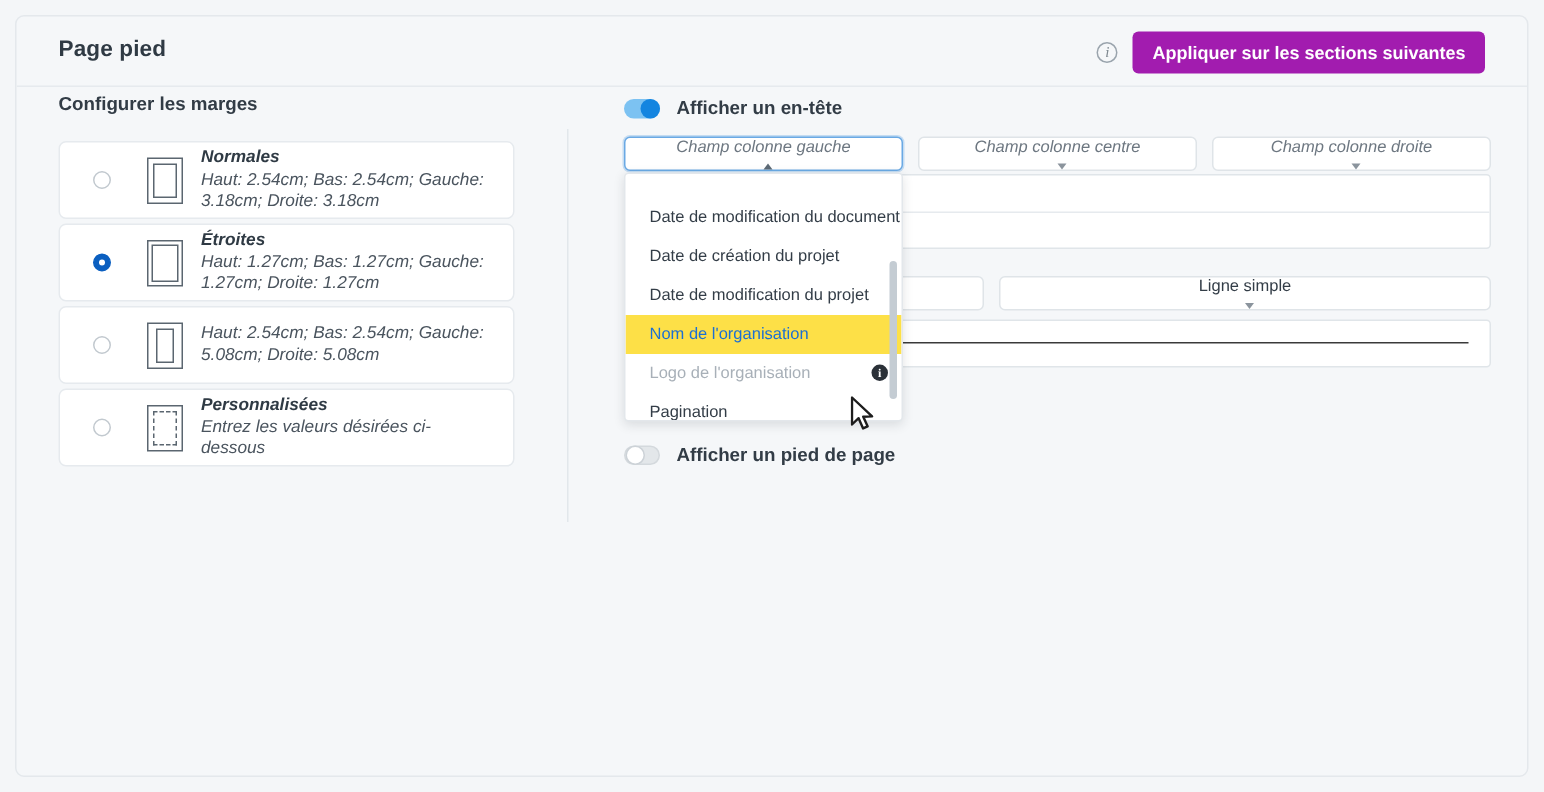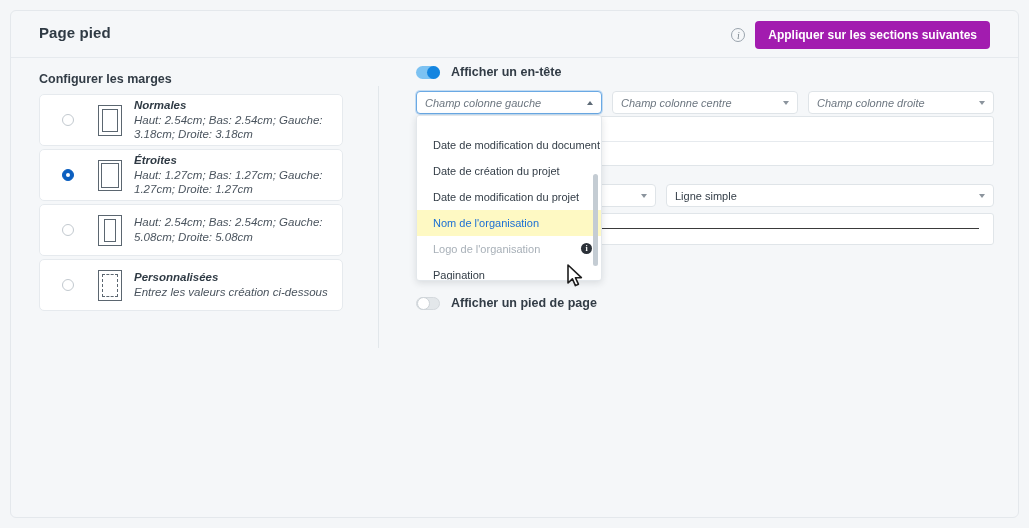--- a/index.html
+++ b/index.html
@@ -84,21 +84,21 @@
     position: relative;
     height: 460px;
   }
 
   .section-label {
     position: absolute;
     font-size: 12.5px;
     font-weight: bold;
     color: #323c46;
   }
-  #margins-label { left: 28px; top: 14px; }
+  #margins-label { left: 28px; top: 4px; }
 
   .v-divider {
     position: absolute;
     left: 367px;
     top: 28px;
     width: 1px;
     height: 262px;
     background: #e2e7eb;
   }
 
@@ -233,20 +233,21 @@
     height: 23px;
     background: #ffffff;
     border: 1px solid #dfe4e8;
     border-radius: 4px;
     box-sizing: border-box;
     display: flex;
     align-items: center;
     padding: 0 8px;
     cursor: pointer;
     font-size: 11px;
+    flex-direction: column;
   }
   .select.focused {
     border: 1px solid #6aa9e4;
     box-shadow: 0 0 0 1px rgba(106,169,228,.35);
   }
   .select .sel-text {
     flex: 1 1 auto;
     color: #6d7781;
     font-style: italic;
     white-space: nowrap;
@@ -342,21 +343,21 @@
     line-height: 26px;
     padding-left: 16px;
     padding-right: 12px;
     font-size: 11px;
     color: #333d47;
     white-space: nowrap;
     cursor: pointer;
     position: relative;
   }
   .dd-item.highlighted {
-    background: #fef9c3;
+    background: #fde047;
     color: #1b6fd4;
   }
   .dd-item.disabled {
     color: #a8b0b8;
     cursor: default;
   }
   .dd-scrollbar {
     position: absolute;
     right: 3px;
     top: 58px;
@@ -448,21 +449,21 @@
         </span>
       </div>
 
       <div class="margin-card">
         <span class="radio"></span>
         <span class="page-glyph glyph-custom">
             <span class="inner"></span>
           </span>
         <span class="margin-text">
           <span class="margin-name" style="display:block">Personnalisées</span>
-          <span class="margin-desc" style="display:block">Entrez les valeurs création ci-dessous</span>
+          <span class="margin-desc" style="display:block">Entrez les valeurs désirées ci-dessous</span>
         </span>
       </div>
 
     </div>
 
     <div class="right-pane">
 
       <div class="toggle-row" id="header-toggle-row">
         <span class="switch on">
             <span class="knob"></span>

